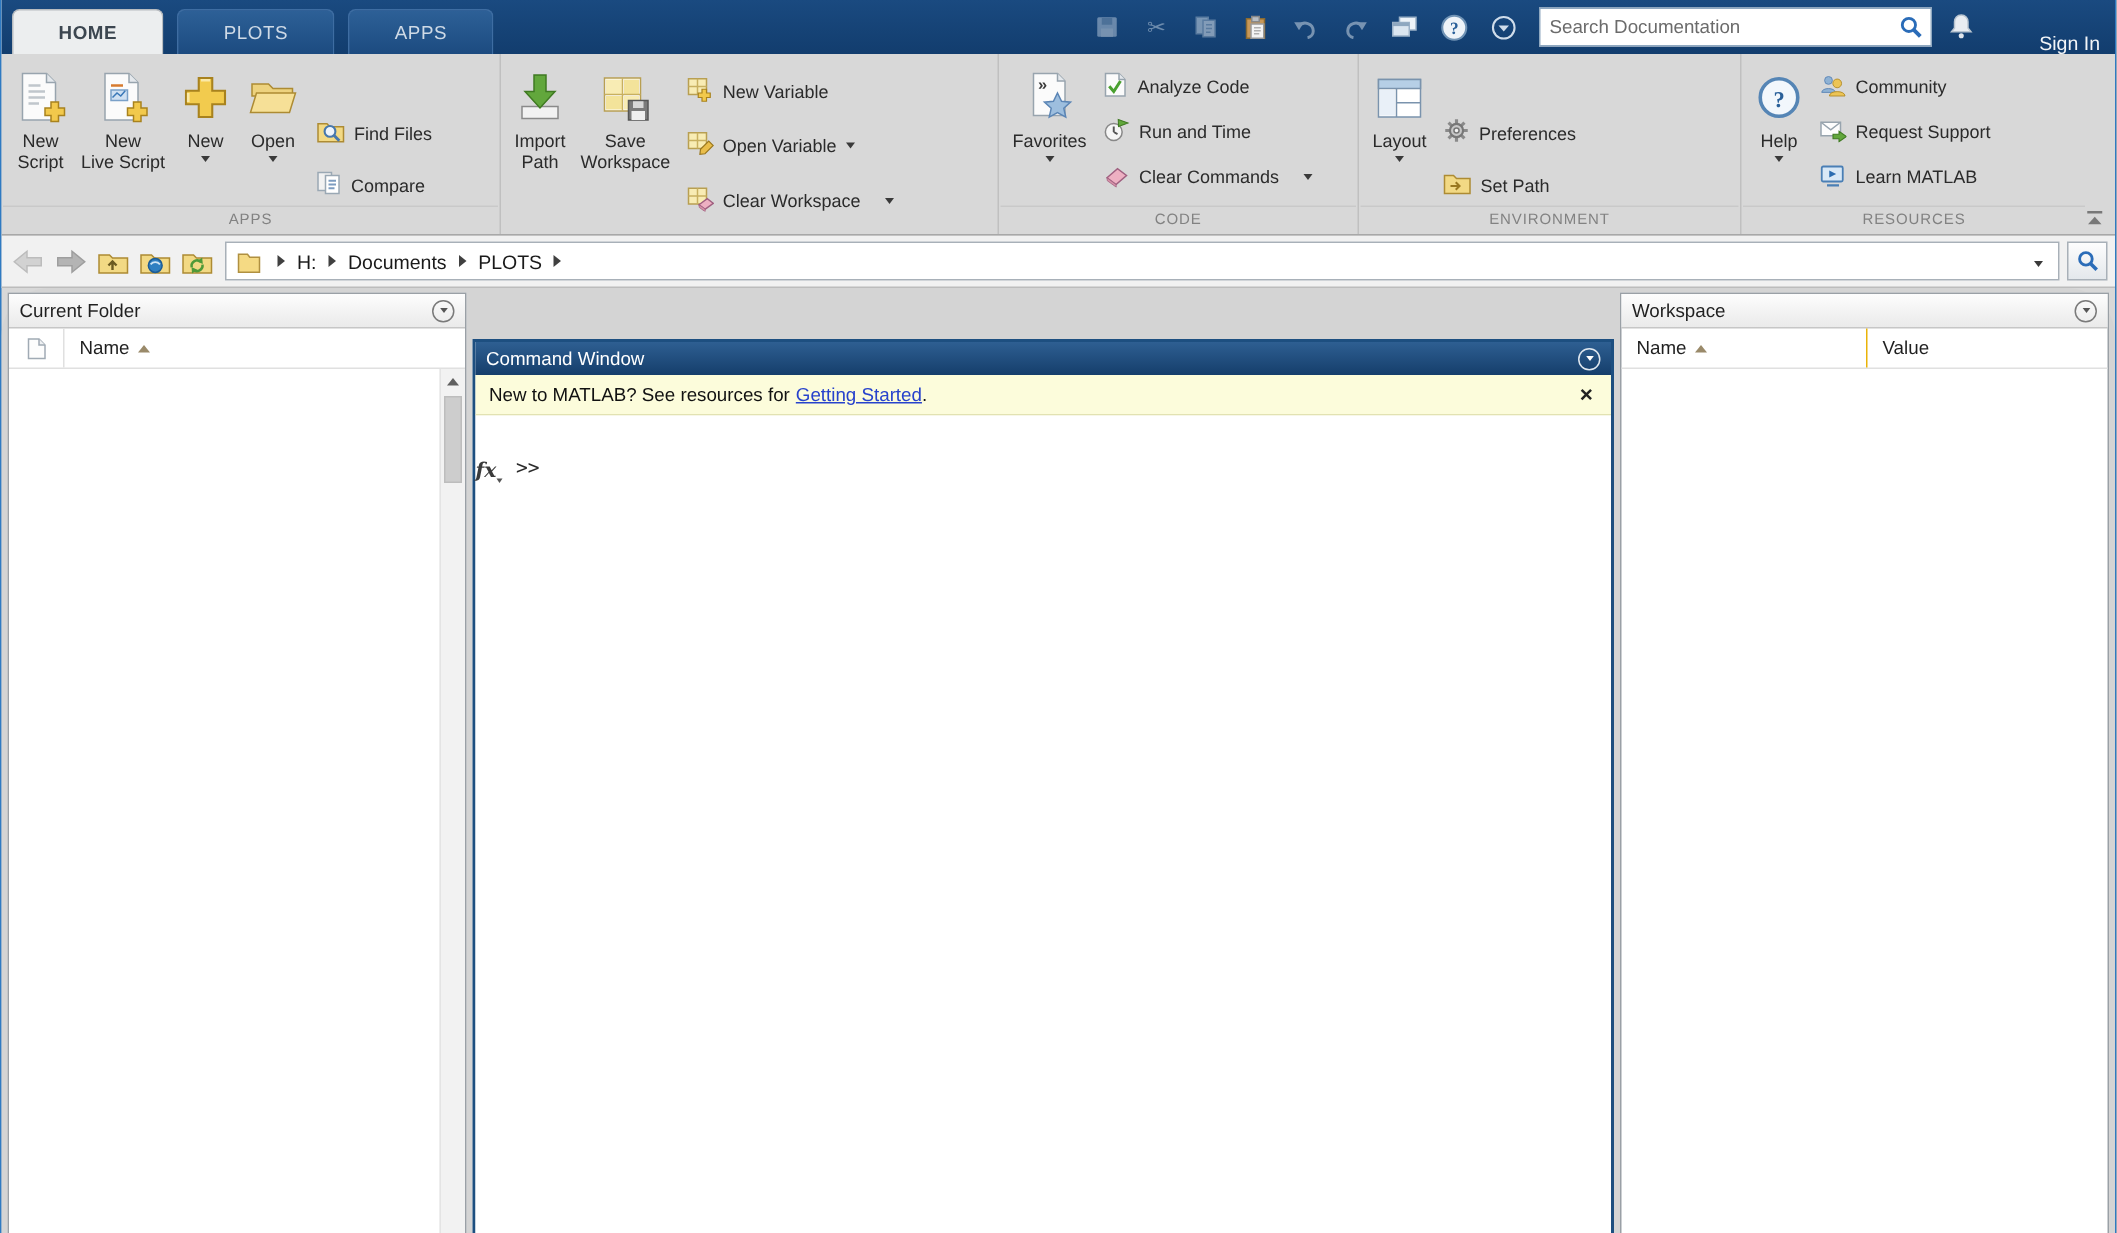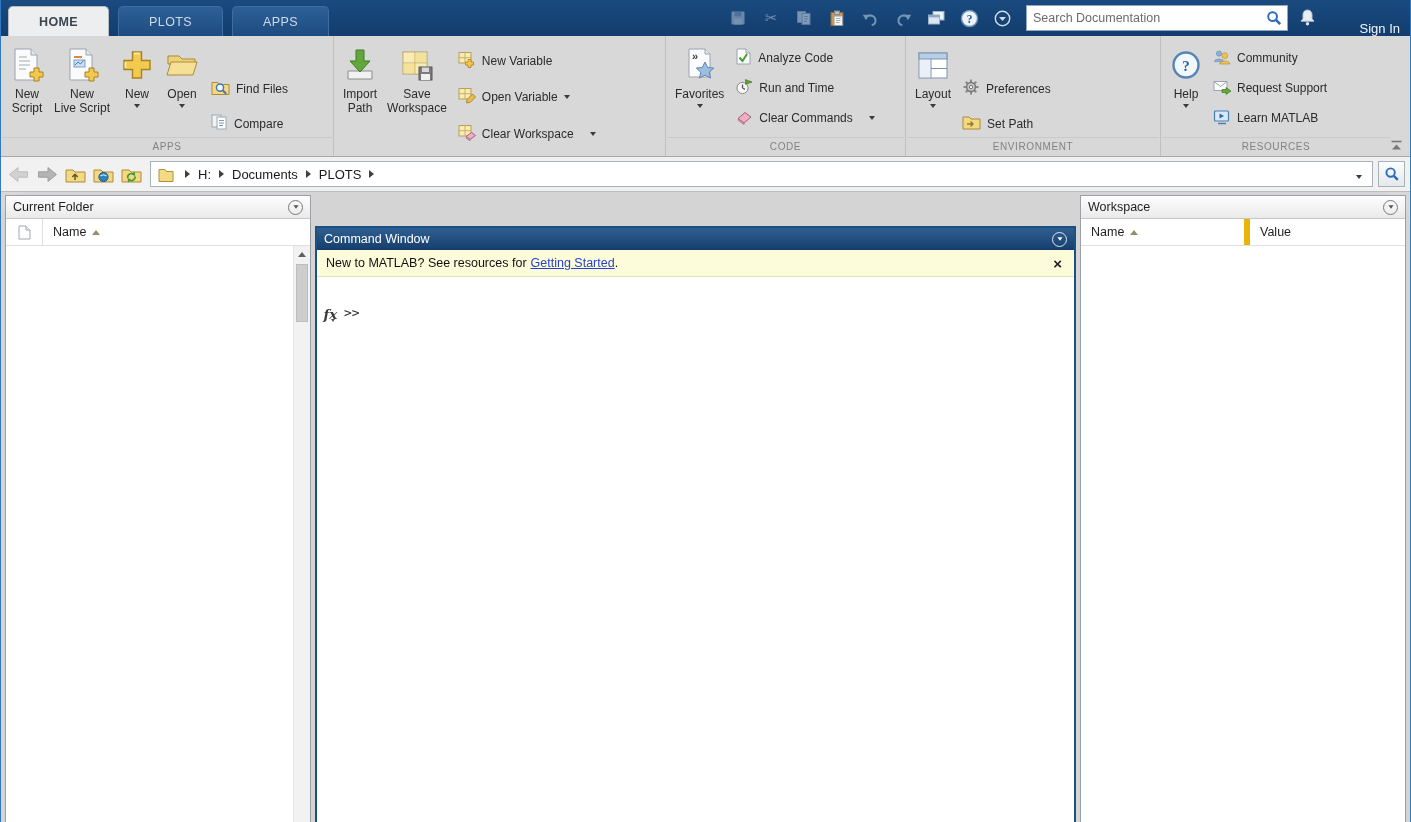--- a/index.html
+++ b/index.html
@@ -75,29 +75,29 @@
   .details svg { margin-left:auto; }
 
   .cw { flex:1; border:2px solid #1d4f80;margin-top:31px; }
   .cw-hdr { height:22px; background:linear-gradient(180deg,#2e5f92,#153e6b); display:flex; align-items:center; padding:0 7px; font-size:12.5px; color:#fff; }
   .cw-hdr .menu-circ { margin-left:auto; }
   .banner { height:27px; background:#fcfcdb; border-bottom:1px solid #e2e2b2; display:flex; align-items:center; padding:0 9px; font-size:12.5px; color:#111; }
   .banner .lnk { color:#2742cc; text-decoration:underline; margin-left:4px; cursor:pointer; }
   .banner .close { margin-left:auto; font-size:15px; font-weight:bold; color:#222; padding:0 3px; cursor:default; }
   .cw-body { flex:1; background:#fff; padding-top:28px; }
   .promptline { display:flex; align-items:flex-start; }
-  .fxcol { width:27px; text-align:center; position:relative; }
+  .fxcol { width:27px; position:relative; }
   .fx { font-family:"DejaVu Serif", serif; font-style:italic; font-size:13.5px; color:#3a3a3a; font-weight:bold; }
   .fx-dd { position:absolute; left:14px; top:14px; width:0; height:0; border-left:2.5px solid transparent; border-right:2.5px solid transparent; border-top:3px solid #555; }
   .prompt { font-family:"DejaVu Sans Mono", monospace; font-size:13px; color:#2b2b2b; }
 
   .ws { width:326px; }
   .ws .colhdr { padding:0; }
   .ws .name-col { width:163px; height:100%; display:flex; align-items:center; padding-left:10px; gap:6px; }
-  .ws .value-col { flex:1; height:100%; display:flex; align-items:center; padding-left:10px; border-left:6px solid #eab308; }
+  .ws .value-col { flex:1; height:100%; display:flex; align-items:center; padding-left:10px; border-left:1px solid #eab308; }
   .ws-body { flex:1; }
   .hscroll { height:17px; border-top:1px solid #e4e4e4; background:#f2f2f2; display:flex; align-items:center; }
   .hscroll .arr { width:17px; height:100%; display:flex; align-items:center; justify-content:center; }
   .hscroll .thumb { height:13px; flex:0 0 238px; background:#cdcdcd; border:1px solid #bdbdbd; }
   .hscroll .track { flex:1; }
 
   
   .statusbar { height:30px; background:#f0f0f0; display:flex; align-items:center; padding:0 9px; font-size:13px; color:#1a1a1a; position:relative; }
   .grip { position:absolute; right:3px; bottom:2px; }
   .bluestrip { height:4px; background:#1272c4; }

